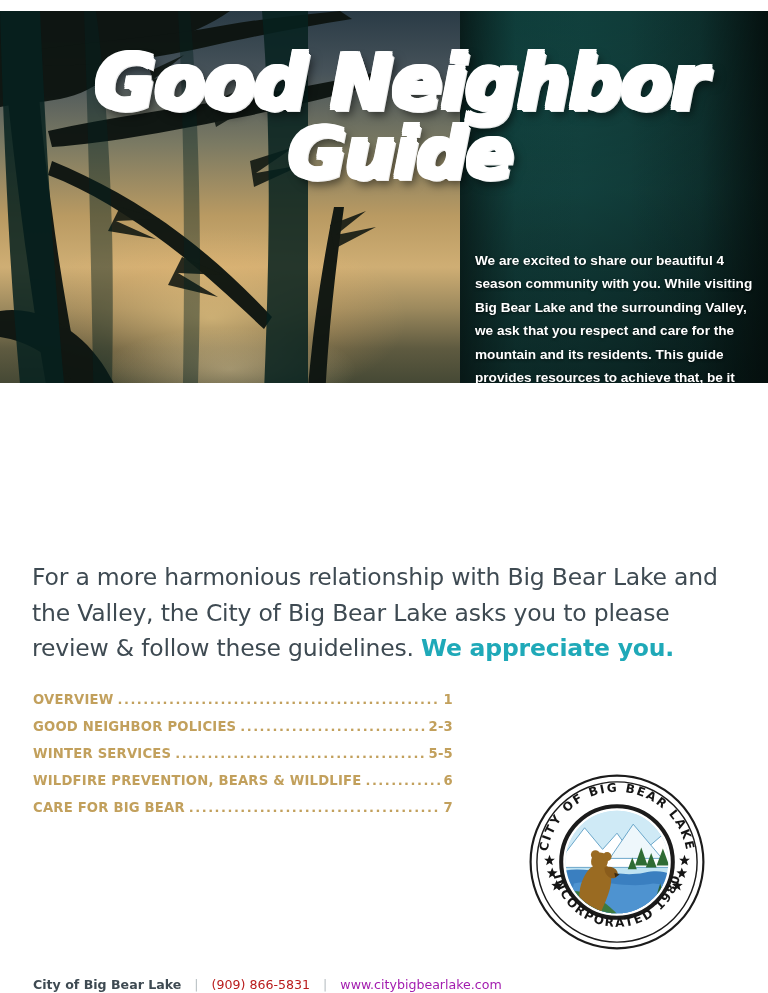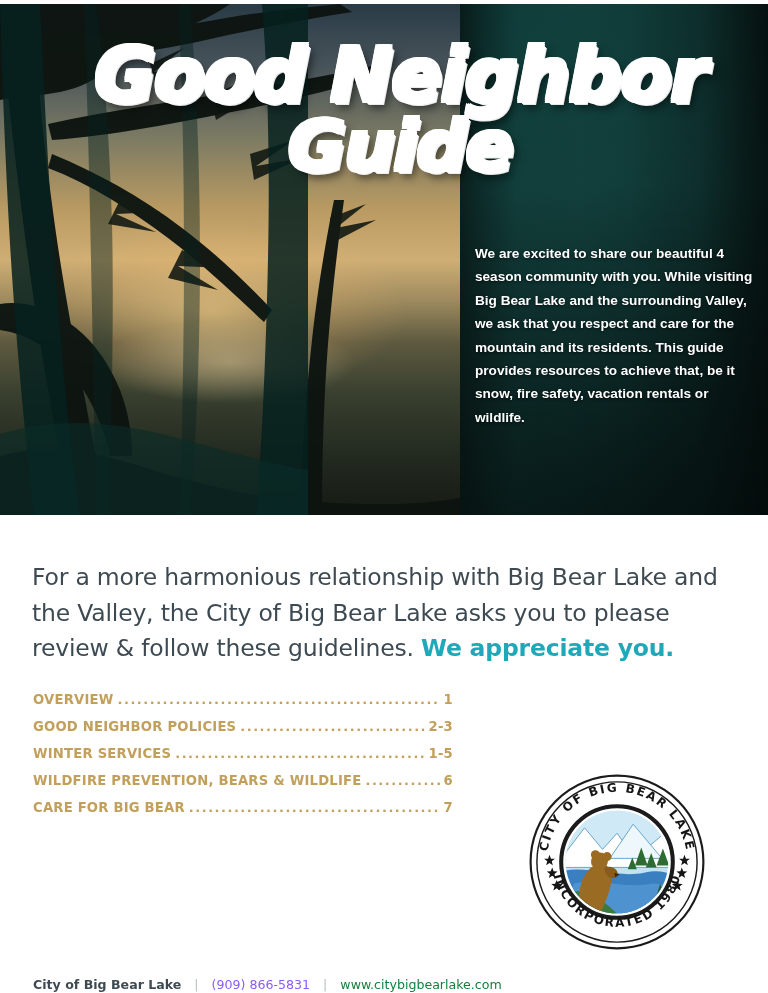--- a/index.html
+++ b/index.html
@@ -13,23 +13,23 @@
   .page {
     position: relative;
     width: 768px;
     height: 993px;
     background: #ffffff;
   }
 
   
   .hero {
     position: absolute;
-    left: 0; top: 4px;
+    left: 0; top: 11px;
     width: 768px;
-    height: 511px;
+    height: 372px;
     overflow: hidden;
     background: #701a75;
   }
   
   .hero-left {
     position: absolute;
     left: 0; top: 0;
     width: 460px; height: 512px;
     background:
       radial-gradient(ellipse 260px 120px at 46% 60%, rgba(255,214,140,0.55) 0%, rgba(255,190,110,0.18) 45%, rgba(0,0,0,0) 75%),
@@ -187,22 +187,22 @@
   .footer-line {
     position: absolute;
     left: 33px; top: 437px;
     display: flex;
     align-items: center;
     font-family: "DejaVu Sans", sans-serif;
     font-size: 12.6px;
   }
   .footer-city { font-weight: bold; color: #3e4a52; }
   .footer-sep { color: #b9c0c4; margin: 0 13px; }
-  .footer-phone { color: #8b5cf6; }
-  .footer-url { color: #15803d; }
+  .footer-phone { color: #b91c1c; }
+  .footer-url { color: #a21caf; }
   .page-num {
     position: absolute;
     right: 8px; bottom: 6px;
     font-family: "DejaVu Sans", sans-serif;
     font-size: 10px;
     color: #6d767b;
   }
 </style>
 </head>
 <body>
@@ -279,21 +279,21 @@
 
       <div class="toc-row">
         <span class="toc-label">GOOD NEIGHBOR POLICIES</span>
         <span class="toc-dots">............................................................................................</span>
         <span class="toc-page">2-3</span>
       </div>
 
       <div class="toc-row">
         <span class="toc-label">WINTER SERVICES</span>
         <span class="toc-dots">............................................................................................</span>
-        <span class="toc-page">1-5</span>
+        <span class="toc-page">5-5</span>
       </div>
 
       <div class="toc-row">
         <span class="toc-label">WILDFIRE PREVENTION, BEARS &amp; WILDLIFE</span>
         <span class="toc-dots">............................................................................................</span>
         <span class="toc-page">6</span>
       </div>
 
       <div class="toc-row">
         <span class="toc-label">CARE FOR BIG BEAR</span>

